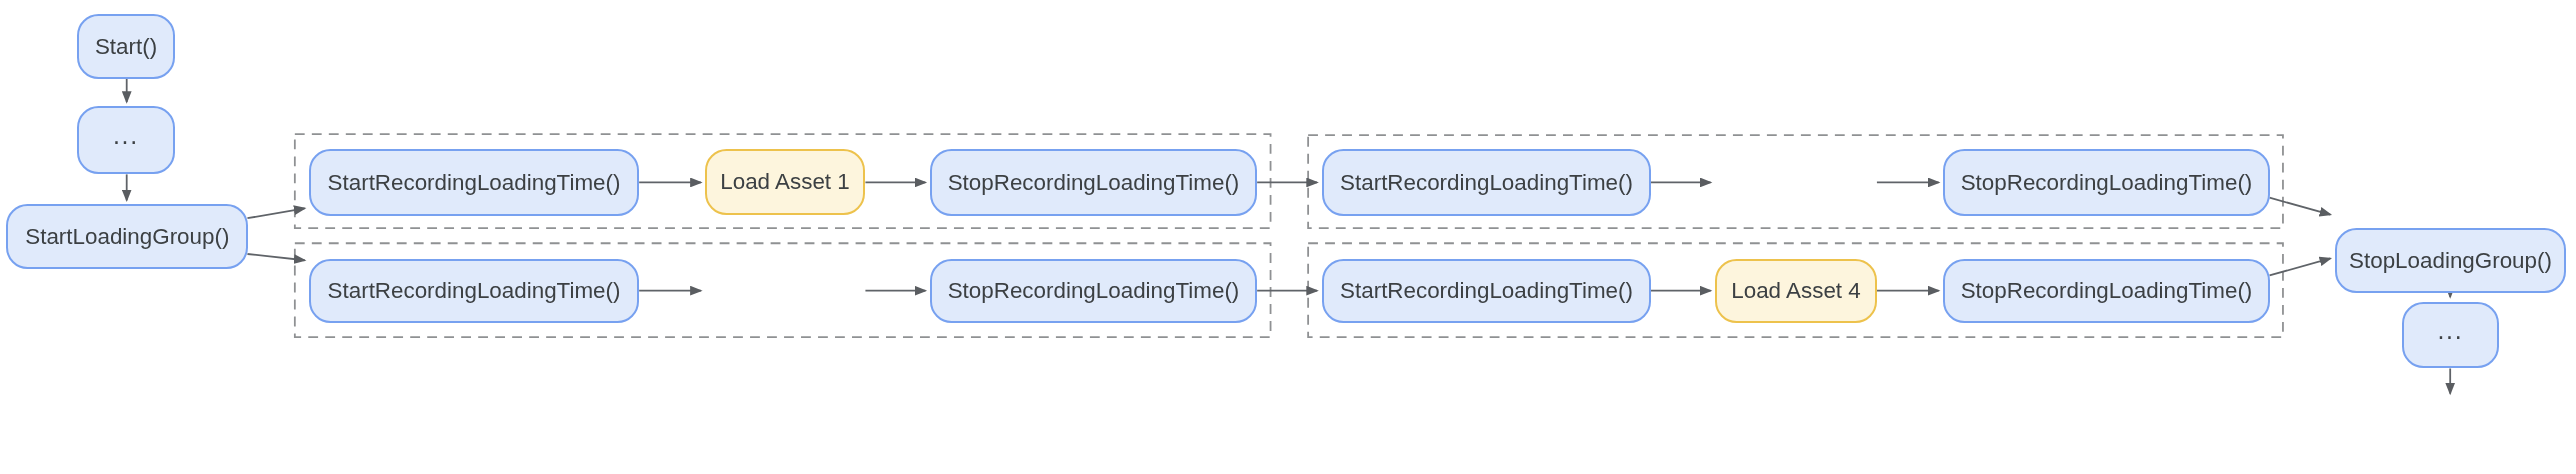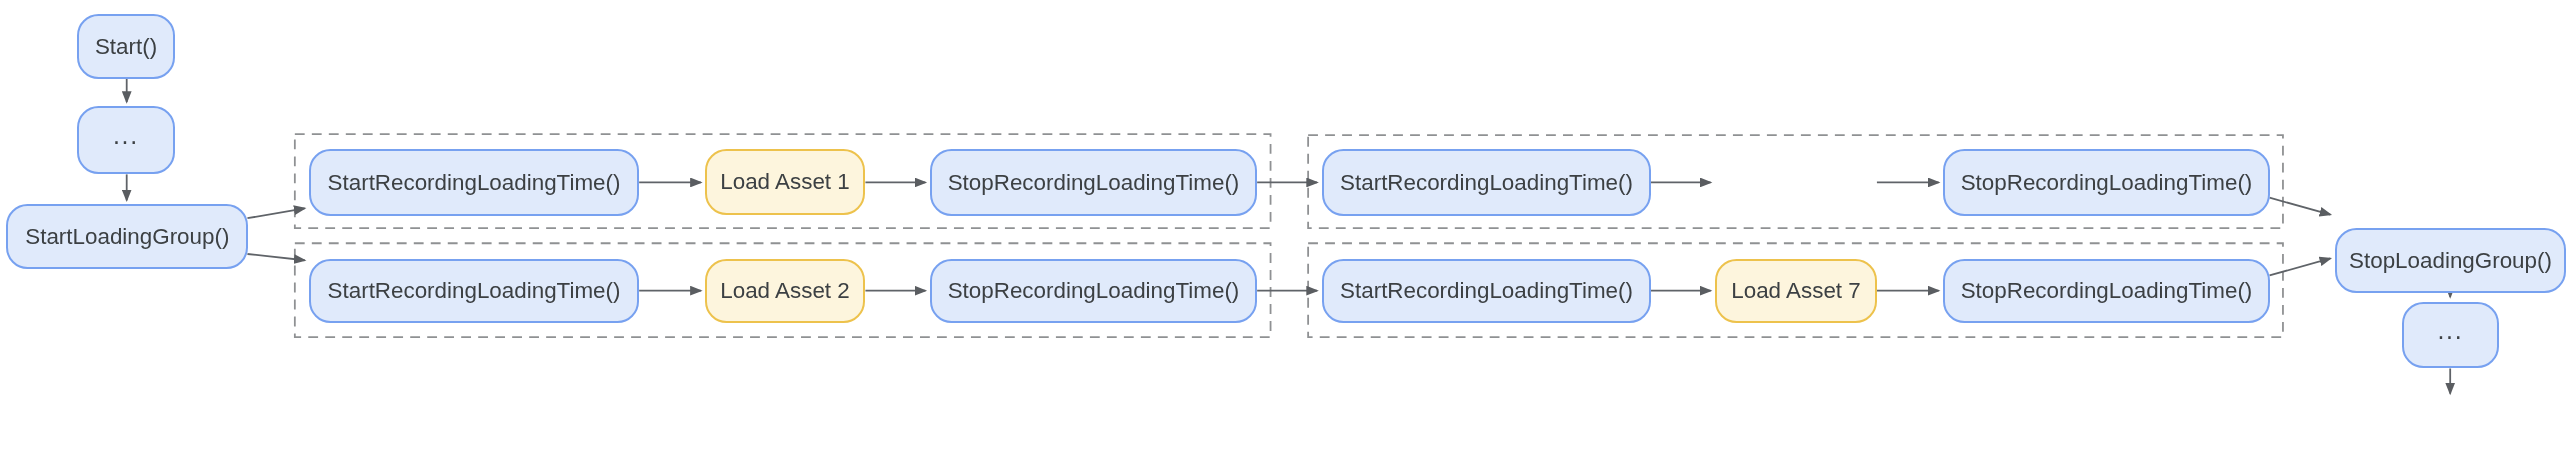--- a/index.html
+++ b/index.html
@@ -89,28 +89,27 @@
       <span>...</span>
     </div>
 
   <div class="node blue" style="left:6.3px; top:204px; width:242px; height:65px;">StartLoadingGroup()</div>
 
   <div class="node blue" style="left:309px; top:149px; width:330px; height:67px;">StartRecordingLoadingTime()</div>
   <div class="node yellow" style="left:705px; top:149px; width:160px; height:66px;">Load Asset 1</div>
   <div class="node blue" style="left:930px; top:149px; width:327px; height:67px;">StopRecordingLoadingTime()</div>
 
   <div class="node blue" style="left:309px; top:259px; width:330px; height:64px;">StartRecordingLoadingTime()</div>
-  <div class="node yellow" style="left:705px; top:259px; width:160px; height:64px;">Load Asset 2</div>
   <div class="node blue" style="left:930px; top:259px; width:327px; height:64px;">StopRecordingLoadingTime()</div>
 
   <div class="node blue" style="left:1322px; top:149px; width:329px; height:67px;">StartRecordingLoadingTime()</div>
   <div class="node blue" style="left:1943px; top:149px; width:327px; height:67px;">StopRecordingLoadingTime()</div>
 
   <div class="node blue" style="left:1322px; top:259px; width:329px; height:64px;">StartRecordingLoadingTime()</div>
-  <div class="node yellow" style="left:1715px; top:259px; width:162px; height:64px;">Load Asset 7</div>
+  <div class="node yellow" style="left:1715px; top:259px; width:162px; height:64px;">Load Asset 4</div>
   <div class="node blue" style="left:1943px; top:259px; width:327px; height:64px;">StopRecordingLoadingTime()</div>
 
   <div class="node blue" style="left:2335px; top:204px; width:231px; height:65px;margin-top:24px;">StopLoadingGroup()</div>
 
   <div class="node blue dots" style="left:2402px; top:302px; width:97px; height:66px;">
       <span>...</span>
     </div>
 
 
 </div>

